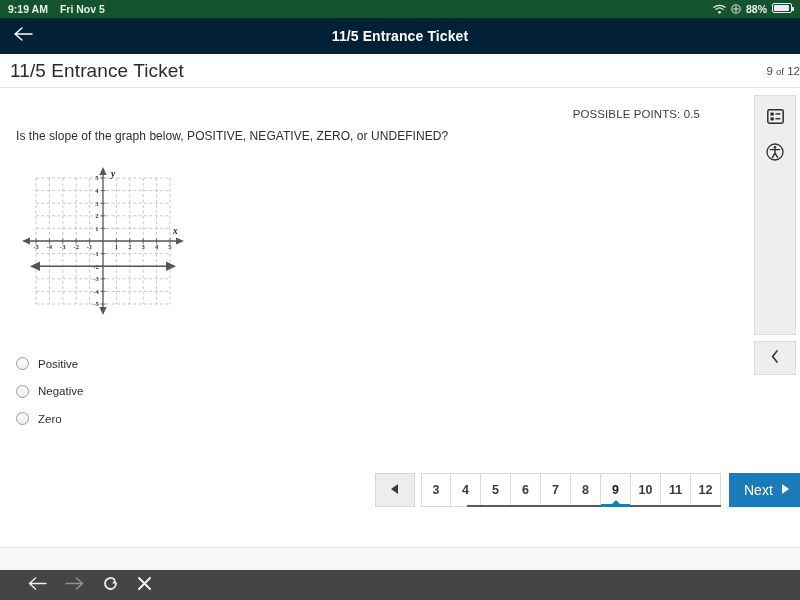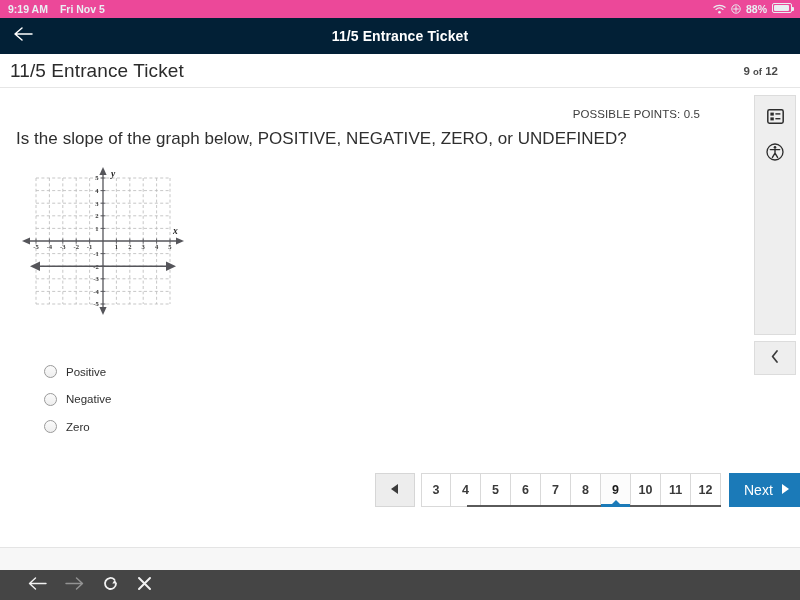--- a/index.html
+++ b/index.html
@@ -7,21 +7,21 @@
     width: 800px; height: 600px;
     font-family: "Liberation Sans", sans-serif;
     background: #ffffff;
     overflow: hidden;
   }
   #app { position: relative; width: 800px; height: 600px; }
 
   
   .statusbar {
     position: absolute; left: 0; top: 0; width: 800px; height: 18px;
-    background: #ec4899; color: #e9eef2;
+    background: #14532d; color: #e9eef2;
     display: flex; align-items: center; padding: 0 8px;
     font-size: 10.5px; font-weight: bold;
   }
   .sb-left { display: flex; align-items: center; gap: 12px; }
   .sb-right { margin-left: auto; display: flex; gap: 5px; }
   .sb-ico { display: inline-flex; align-items: center; }
   .batt {
     width: 20px; height: 10px; border: 1.3px solid #e9eef2; border-radius: 2px;
     position: relative;
   }
@@ -52,42 +52,41 @@
   .pagehead {
     position: absolute; left: 0; top: 54px; width: 800px; height: 34px;
     border-bottom: 1px solid #e6e6e6;
     display: flex; align-items: center;
   }
   .pagehead h1 {
     font-size: 19px; font-weight: normal; color: #2b2b2b; padding-left: 10px;
     letter-spacing: .1px;
   }
   .counter {
-    margin-left: auto; padding-right: 22px; color: #4a4a4a; font-size: 11.5px;
+    margin-left: auto; padding-right: 0; color: #4a4a4a; font-size: 11.5px;
     white-space: nowrap;
-    font-weight: bold;
   }
   .counter .of { font-size: 9.5px; }
 
   
   .content { position: absolute; left: 0; top: 88px; width: 748px; height: 437px; text-decoration: underline; }
 
   .points {
     position: absolute; right: 48px; top: 20px;
     font-size: 11.5px; color: #3d3d3d; letter-spacing: .1px;
   }
   .question {
     position: absolute; left: 16px; top: 41px;
-    font-size: 17px; color: #2f2f2f; letter-spacing: .05px;
+    font-size: 12px; color: #2f2f2f; letter-spacing: .05px;
   }
 
   .graphwrap { position: absolute; left: 18px; top: 78px; }
 
   
-  .choices { position: absolute; left: 44px; top: 262px; margin-top: 8px; }
+  .choices { position: absolute; left: 16px; top: 262px; }
   .choice {
     display: flex; align-items: center; height: 27.5px; cursor: pointer;
   }
   .radio {
     width: 13px; height: 13px; border-radius: 50%;
     border: 1px solid #9a9a9a;
     background: linear-gradient(#fbfbfb, #eeeeee);
     flex: 0 0 auto;
   }
   .choice .lbl { margin-left: 9px; font-size: 11.5px; color: #2f2f2f; }

